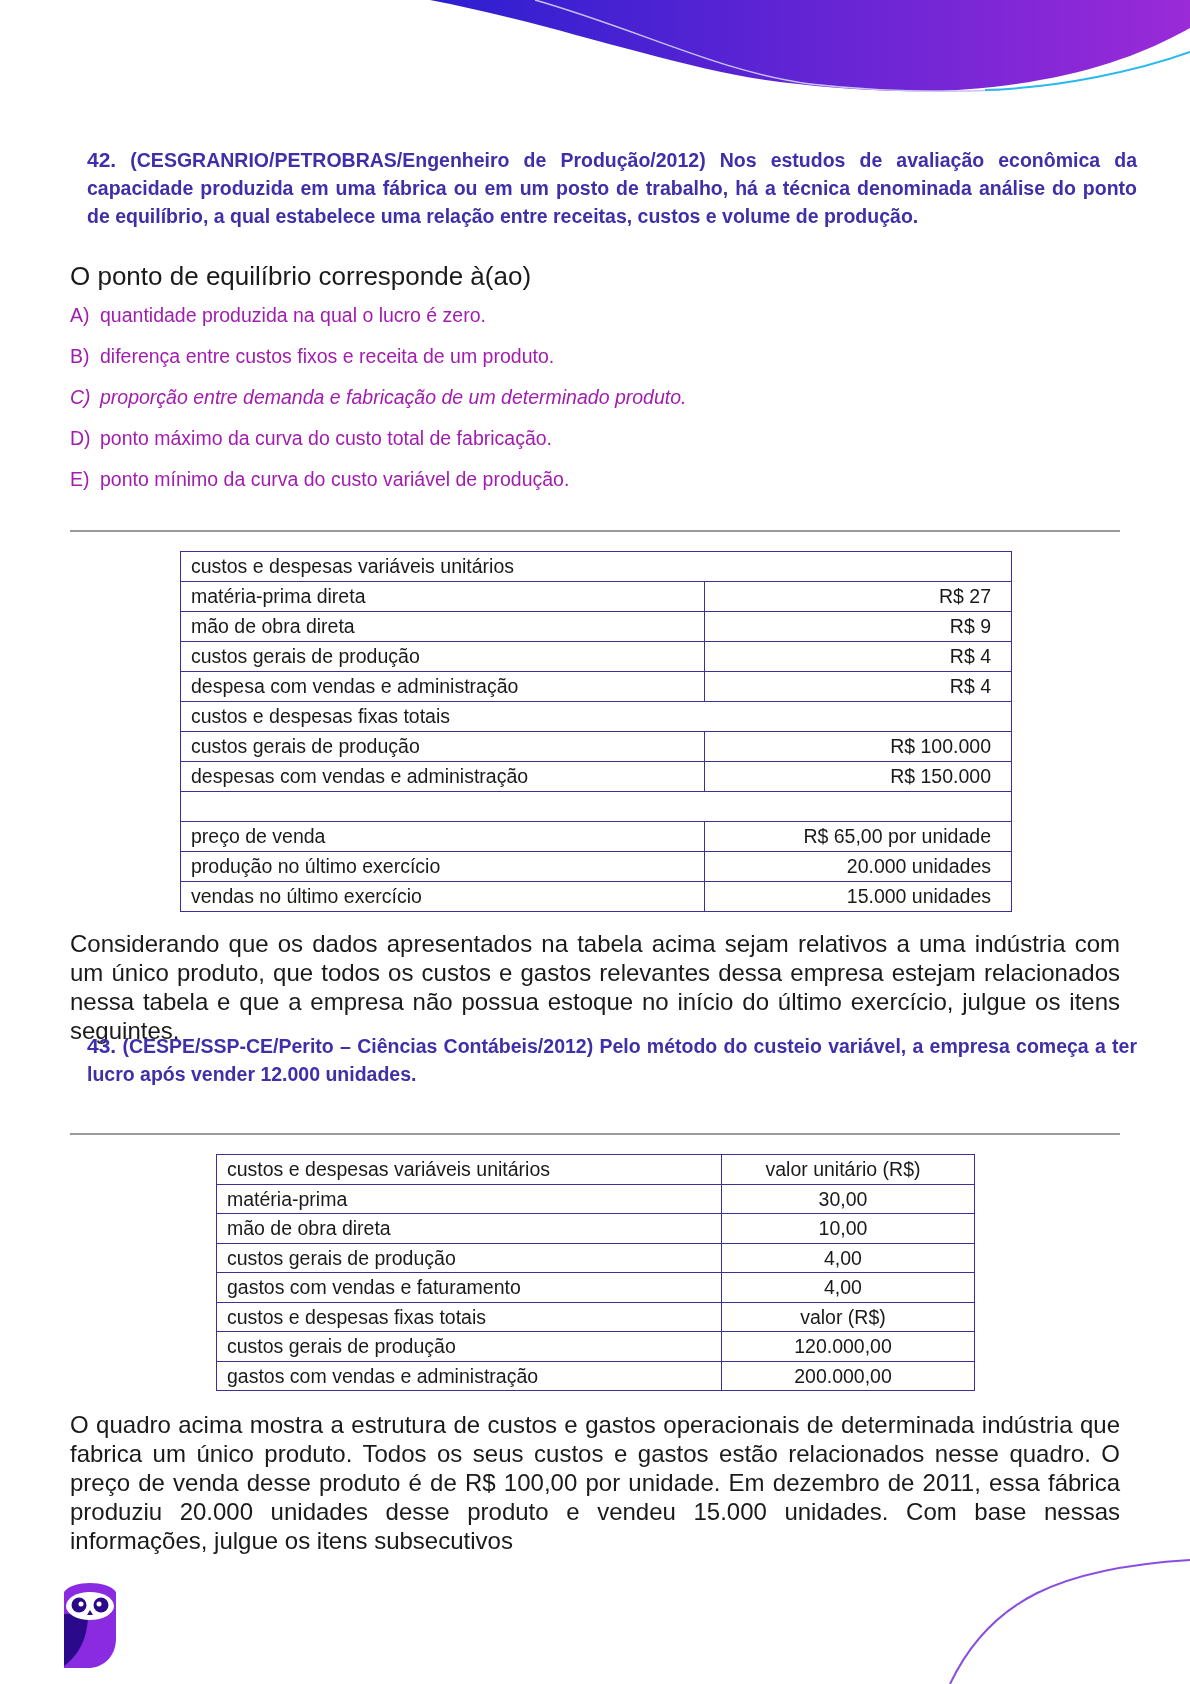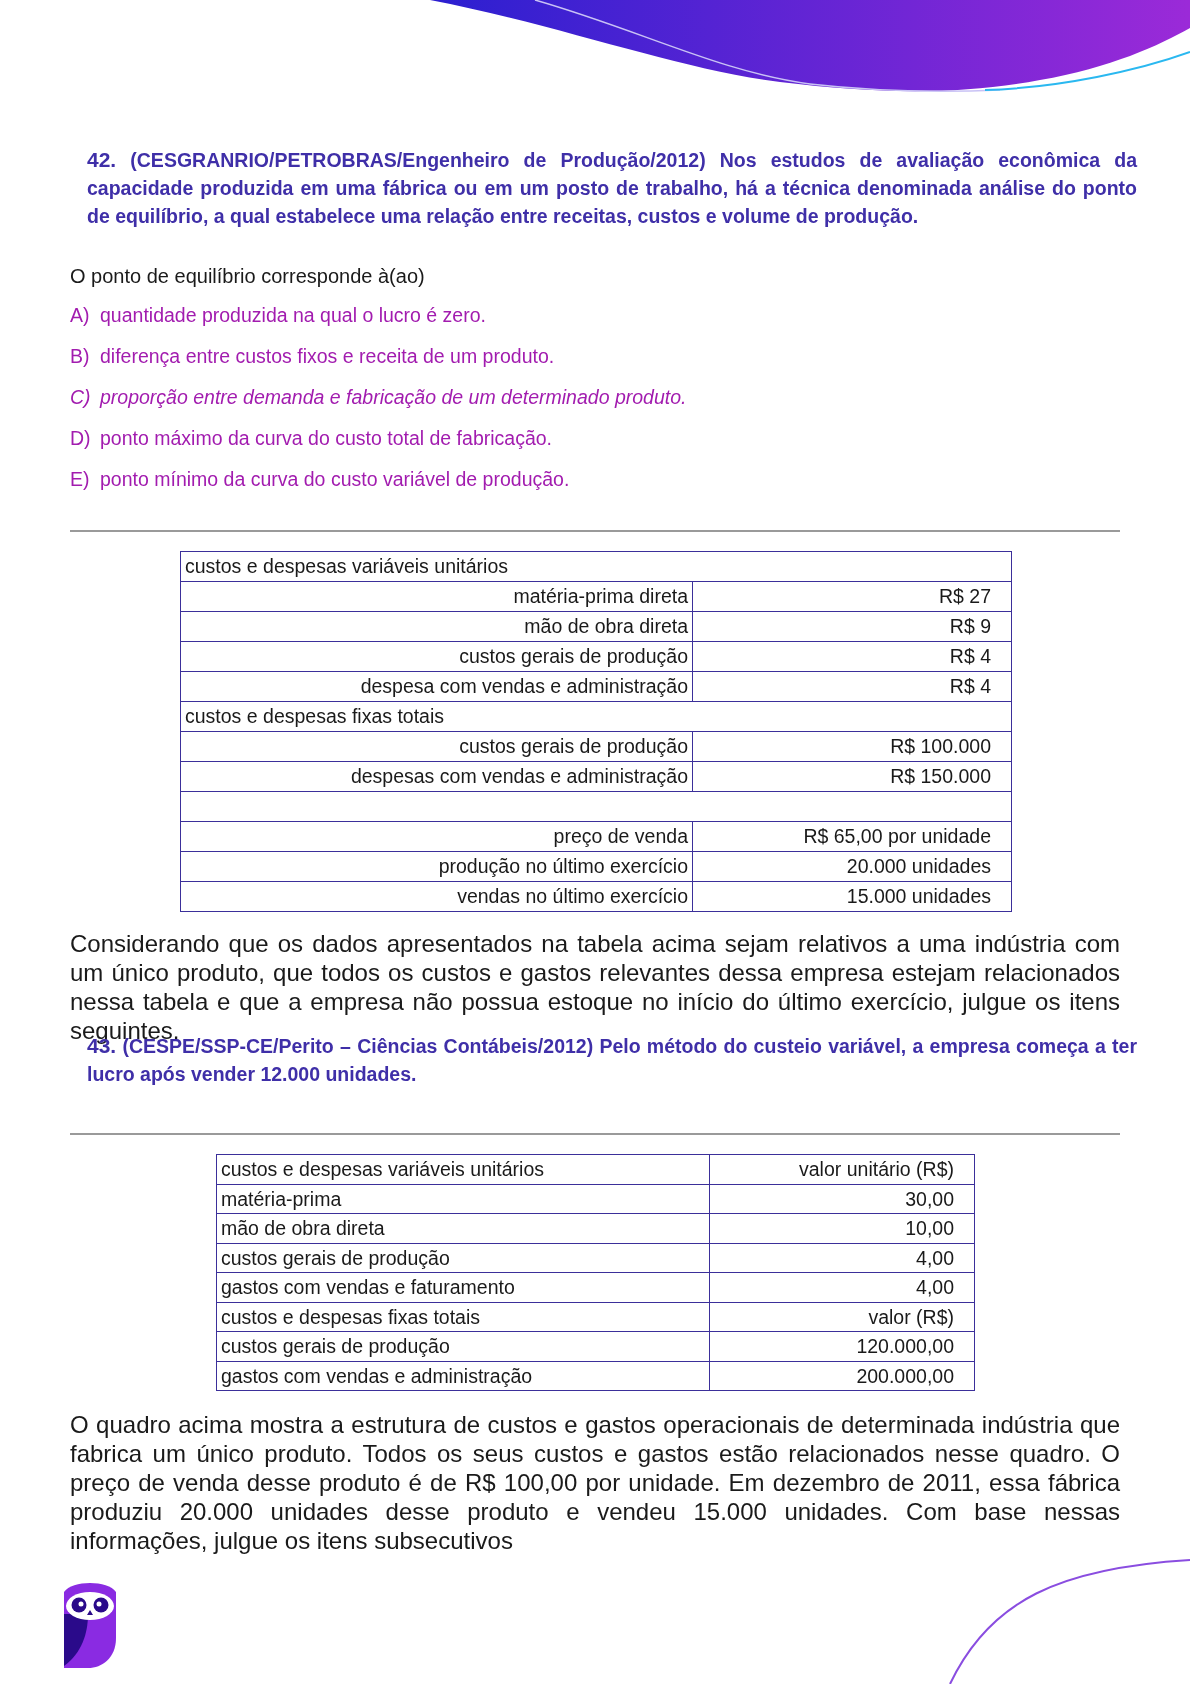--- a/index.html
+++ b/index.html
@@ -12,25 +12,25 @@
   .q-title { position:absolute; left:87px; width:1050px; font-weight:bold; color:#3f2fa8;
              font-size:19.5px; line-height:28px; text-align:justify; }
   .q-title .num { font-size:21px; }
   .para { position:absolute; left:70px; width:1050px; font-size:24px; line-height:29px;
           text-align:justify; color:#1a1a1a; }
   .opt { position:absolute; left:70px; font-size:19.5px; color:#a21caf; white-space:nowrap; }
   .opt .letter { display:inline-block; width:30px; }
   .sep { position:absolute; left:70px; width:1050px; height:0; border-top:2px solid #9a9a9a; }
 
   table.t { position:absolute; border-collapse:collapse; font-size:19.5px; color:#1a1a1a; }
-  table.t td { border:1.5px solid #3b2f9a; padding:0 4px; height:29px; line-height:29px; }
+  table.t td { border:1.5px solid #3b2f9a; padding:0 10px; height:29px; line-height:29px; }
   table.t td.val { text-align:right; padding-right:20px;margin-left:32px; }
-  table.t2 td.val { text-align:right; }
+  table.t2 td.val { text-align:center; }
   table.t1 { left:180px; top:551px; width:832px; }
-  table.t1 td.lab { width:503px;text-align:right; }
+  table.t1 td.lab { width:503px; }
   table.t2 { left:216px; top:1154px; width:759px; }
   table.t2 td.lab { width:484px; }
   table.t2 td { height:28.5px; line-height:28.5px; }
 </style>
 </head>
 <body>
 
 <svg class="deco-top" viewBox="0 0 1190 110">
   <defs>
     <linearGradient id="g1" x1="0" y1="0" x2="1" y2="0">
@@ -40,21 +40,21 @@
   </defs>
   <path d="M430,0 C560,25 680,70 780,82 C880,94 960,95 1040,80 C1110,68 1160,45 1190,28 L1190,0 Z" fill="url(#g1)"></path>
   <path d="M535,0 C640,30 720,72 810,84 C880,92 950,92 1000,90" fill="none" stroke="#c9c2f5" stroke-width="1.5"></path>
   <path d="M985,90 C1060,88 1140,70 1190,52" fill="none" stroke="#2ab8f0" stroke-width="2"></path>
 </svg>
 
 <div class="q-title" style="top:146px;">
   <span class="num">42.</span>
   <span>(CESGRANRIO/PETROBRAS/Engenheiro de Produção/2012) Nos estudos de avaliação econômica da capacidade produzida em uma fábrica ou em um posto de trabalho, há a técnica denominada análise do ponto de equilíbrio, a qual estabelece uma relação entre receitas, custos e volume de produção.</span>
 </div>
-<div class="para" style="top:262px; font-size:20px;">O ponto de equilíbrio corresponde à(ao)</div>
+<div class="para" style="top:262px; font-size:26px;">O ponto de equilíbrio corresponde à(ao)</div>
 
 <div class="opt" style="top:304px;">
   <span class="letter">A)</span><span>quantidade produzida na qual o lucro é zero.</span>
 </div>
 <div class="opt" style="top:345px;">
   <span class="letter">B)</span><span>diferença entre custos fixos e receita de um produto.</span>
 </div>
 <div class="opt" style="top:386px;font-style:italic;">
   <span class="letter">C)</span><span>proporção entre demanda e fabricação de um determinado produto.</span>
 </div>

